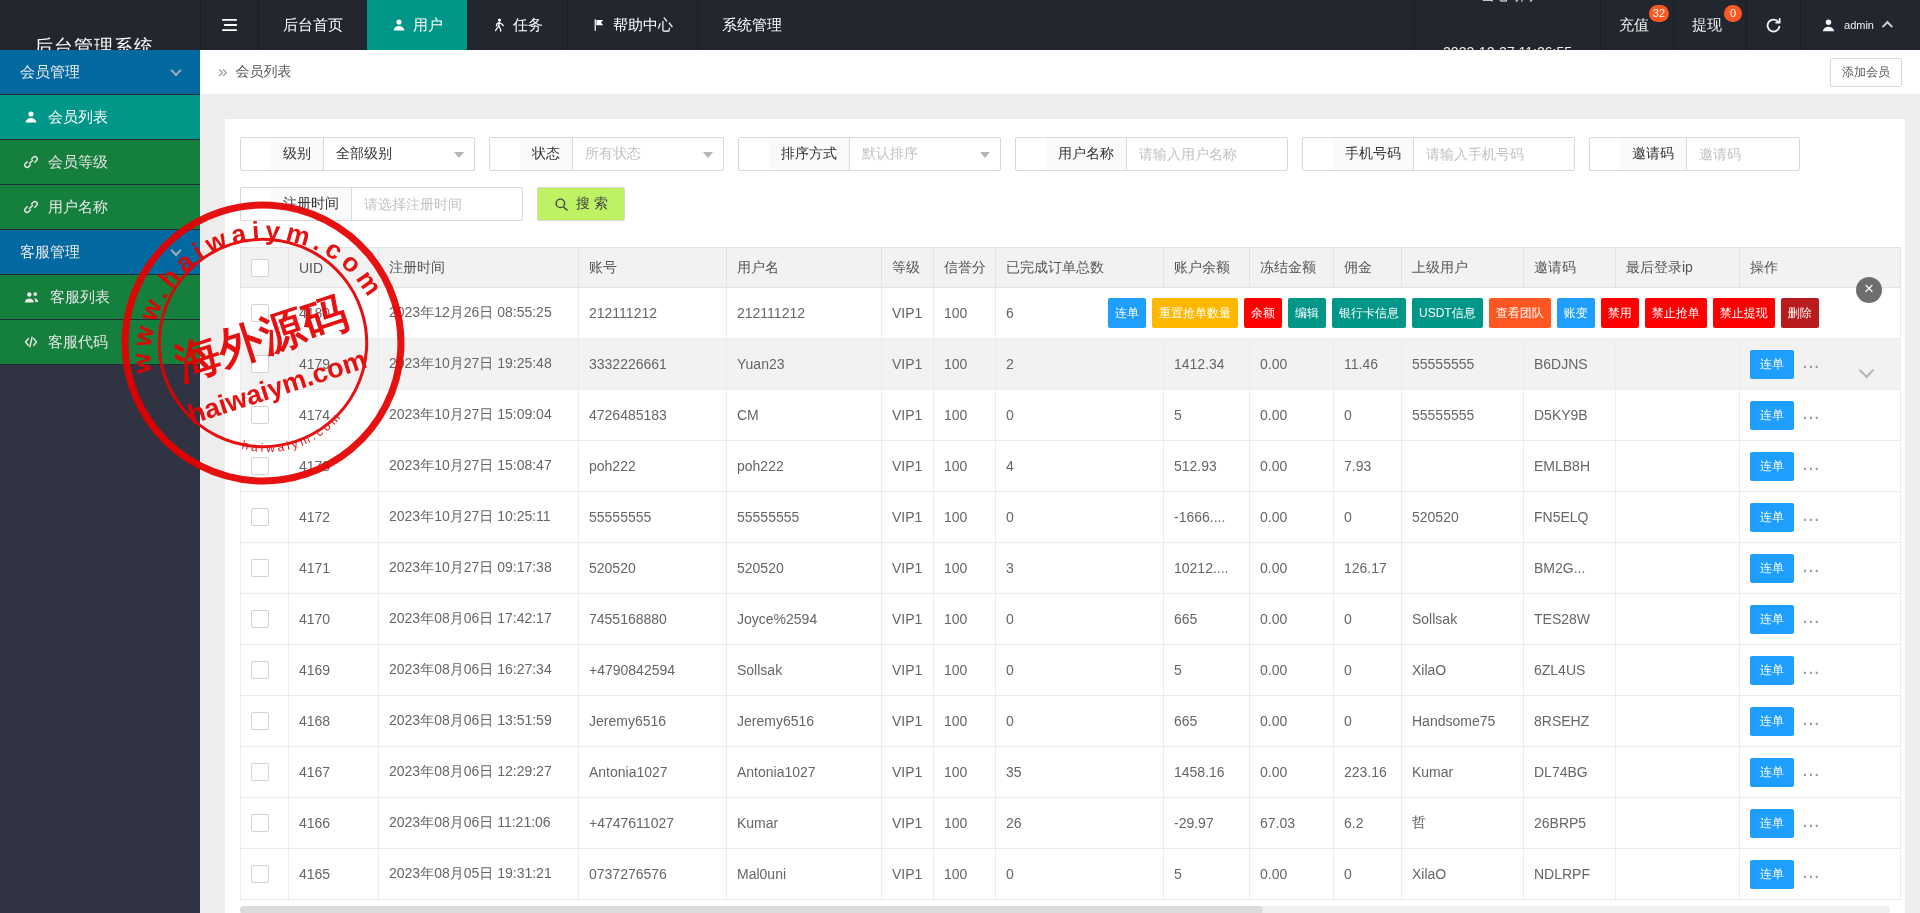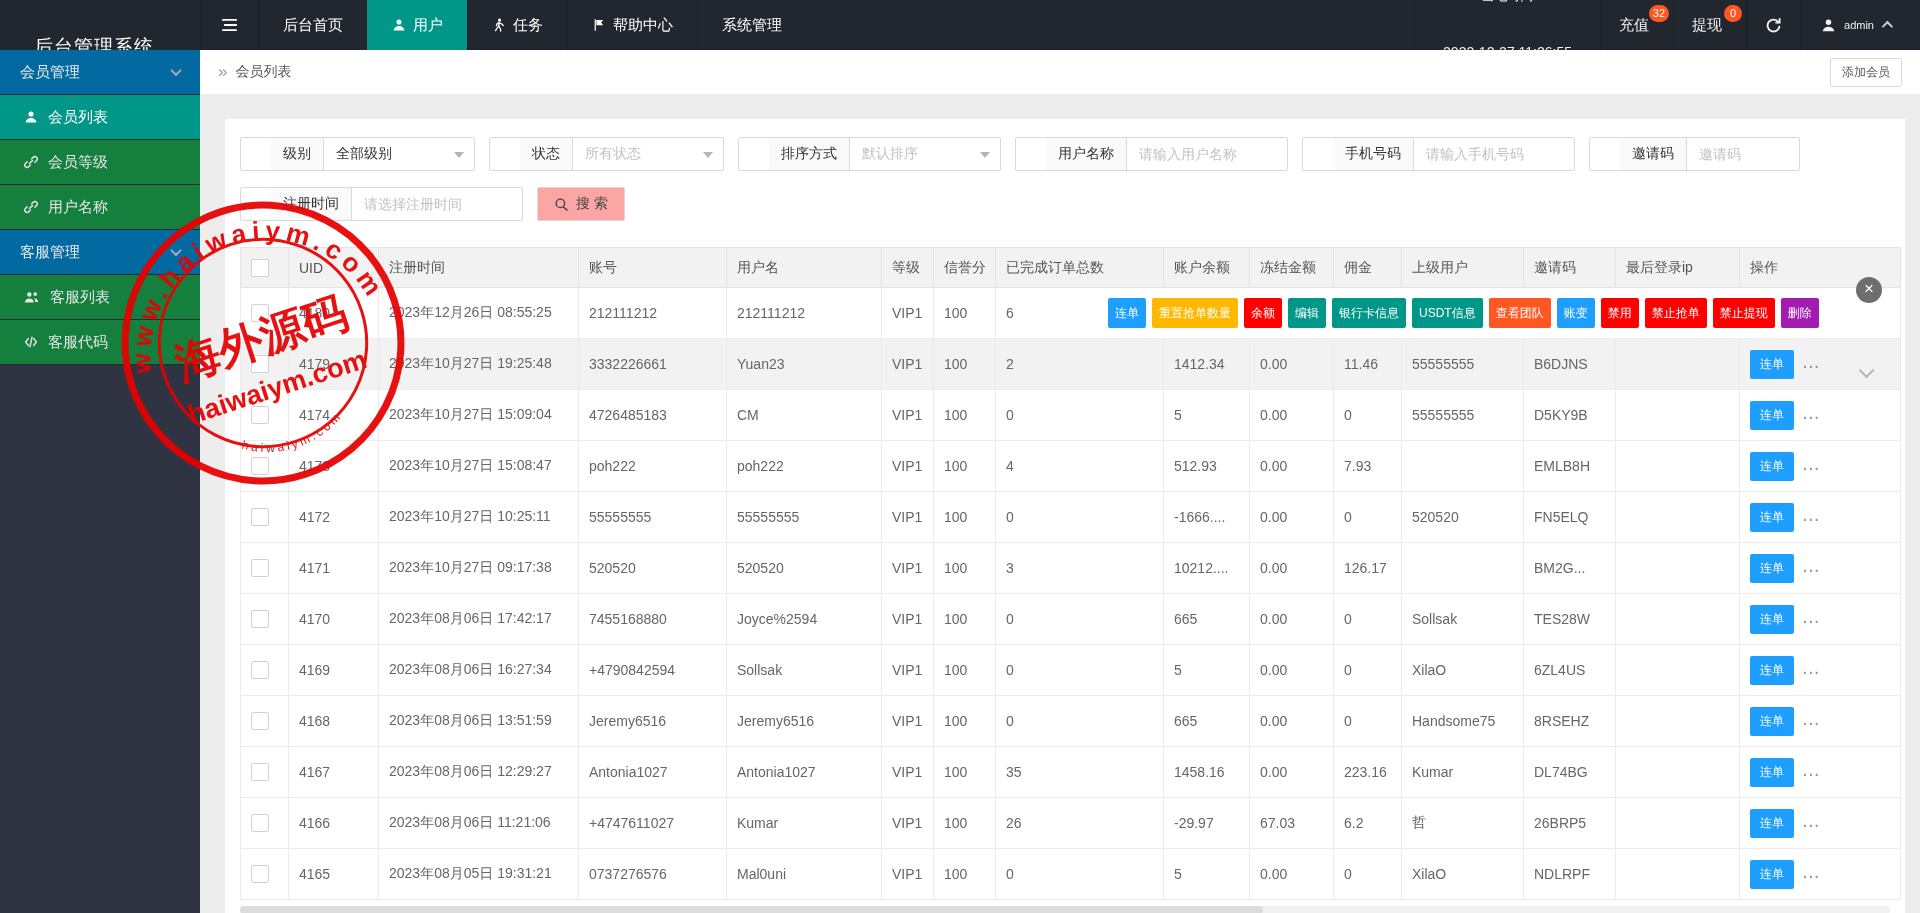--- a/index.html
+++ b/index.html
@@ -45,21 +45,21 @@
   
   .filter-row { display:flex; gap:14px; margin-bottom:16px; }
   .filter-row.second { margin-bottom:26px; }
   .filter-group { display:flex; height:34px; border:1px solid #d9d9d9; border-radius:2px; background:#fff;padding-left:30px; }
   .filter-label { display:flex; align-items:center; padding:0 12px; font-size:14px; color:#333; background:#fafafa; border-right:1px solid #d9d9d9; white-space:nowrap; }
   .select-box { position:relative; display:flex; align-items:center; padding:0 30px 0 12px; font-size:14px; color:#333; cursor:pointer; }
   .select-box.grey { color:#c2c2c2; }
   .sel-caret { position:absolute; right:10px; top:14px; width:0; height:0; border-left:5px solid transparent; border-right:5px solid transparent; border-top:6px solid #b5b5b5; }
   .filter-input { border:none; outline:none; font-size:14px; color:#333; padding:0 12px; font-family:inherit; background:transparent; }
   .filter-input::placeholder { color:#c2c2c2; }
-  .search-btn { display:flex; align-items:center; gap:7px; height:34px; padding:0 16px; background:#fca5a5; border:1px solid #d9d9d9; border-radius:2px; font-size:14px; color:#444; cursor:pointer; font-family:inherit; }
+  .search-btn { display:flex; align-items:center; gap:7px; height:34px; padding:0 16px; background:#bef264; border:1px solid #d9d9d9; border-radius:2px; font-size:14px; color:#444; cursor:pointer; font-family:inherit; }
 
   
   .table-wrap { position:relative; }
   table { width:100%; border-collapse:collapse; table-layout:fixed; }
   th { background:#f2f2f2; height:40px; font-weight:400; font-size:14px; color:#555; text-align:left; padding:0 10px; border:1px solid #e3e3e3; white-space:nowrap; overflow:hidden; }
   td { height:51px; font-size:14px; color:#666; padding:0 10px; border:1px solid #ececec; background:#fff; white-space:nowrap; overflow:hidden; }
   tr.striped td { background:#f2f2f2; }
   .cbx { display:inline-block; width:18px; height:18px; border:1px solid #d2d2d2; border-radius:2px; background:#fff; vertical-align:middle; cursor:pointer; }
   .op-btn { background:var(--primary,#1E9FFF); color:#fff; border:none; border-radius:2px; font-size:12px; padding:6px 10px; cursor:pointer; font-family:inherit; }
   .more-dots { color:#999; margin-left:9px; letter-spacing:2px; font-weight:bold; cursor:pointer; }
@@ -539,21 +539,21 @@
                 <button class="pop-btn" style="background: rgb(255, 184, 0);">重置抢单数量</button>
                 <button class="pop-btn" style="background: rgb(255, 0, 0);">余额</button>
                 <button class="pop-btn" style="background: rgb(0, 150, 136);">编辑</button>
                 <button class="pop-btn" style="background: rgb(0, 150, 136);">银行卡信息</button>
                 <button class="pop-btn" style="background: rgb(0, 150, 136);">USDT信息</button>
                 <button class="pop-btn" style="background: rgb(255, 87, 34);">查看团队</button>
                 <button class="pop-btn" style="background: rgb(30, 159, 255);">账变</button>
                 <button class="pop-btn" style="background: rgb(255, 0, 0);">禁用</button>
                 <button class="pop-btn" style="background: rgb(255, 0, 0);">禁止抢单</button>
                 <button class="pop-btn" style="background: rgb(255, 0, 0);">禁止提现</button>
-                <button class="pop-btn" style="background: #a21caf;">删除</button>
+                <button class="pop-btn" style="background: #b91c1c;">删除</button>
               </div>
             <div class="popup-close">×</div>
             <div class="popup-chevron"></div>
           </div>
 
           <div class="h-scrollbar">
               <div class="thumb"></div>
             </div>
         </div>
       </div>

